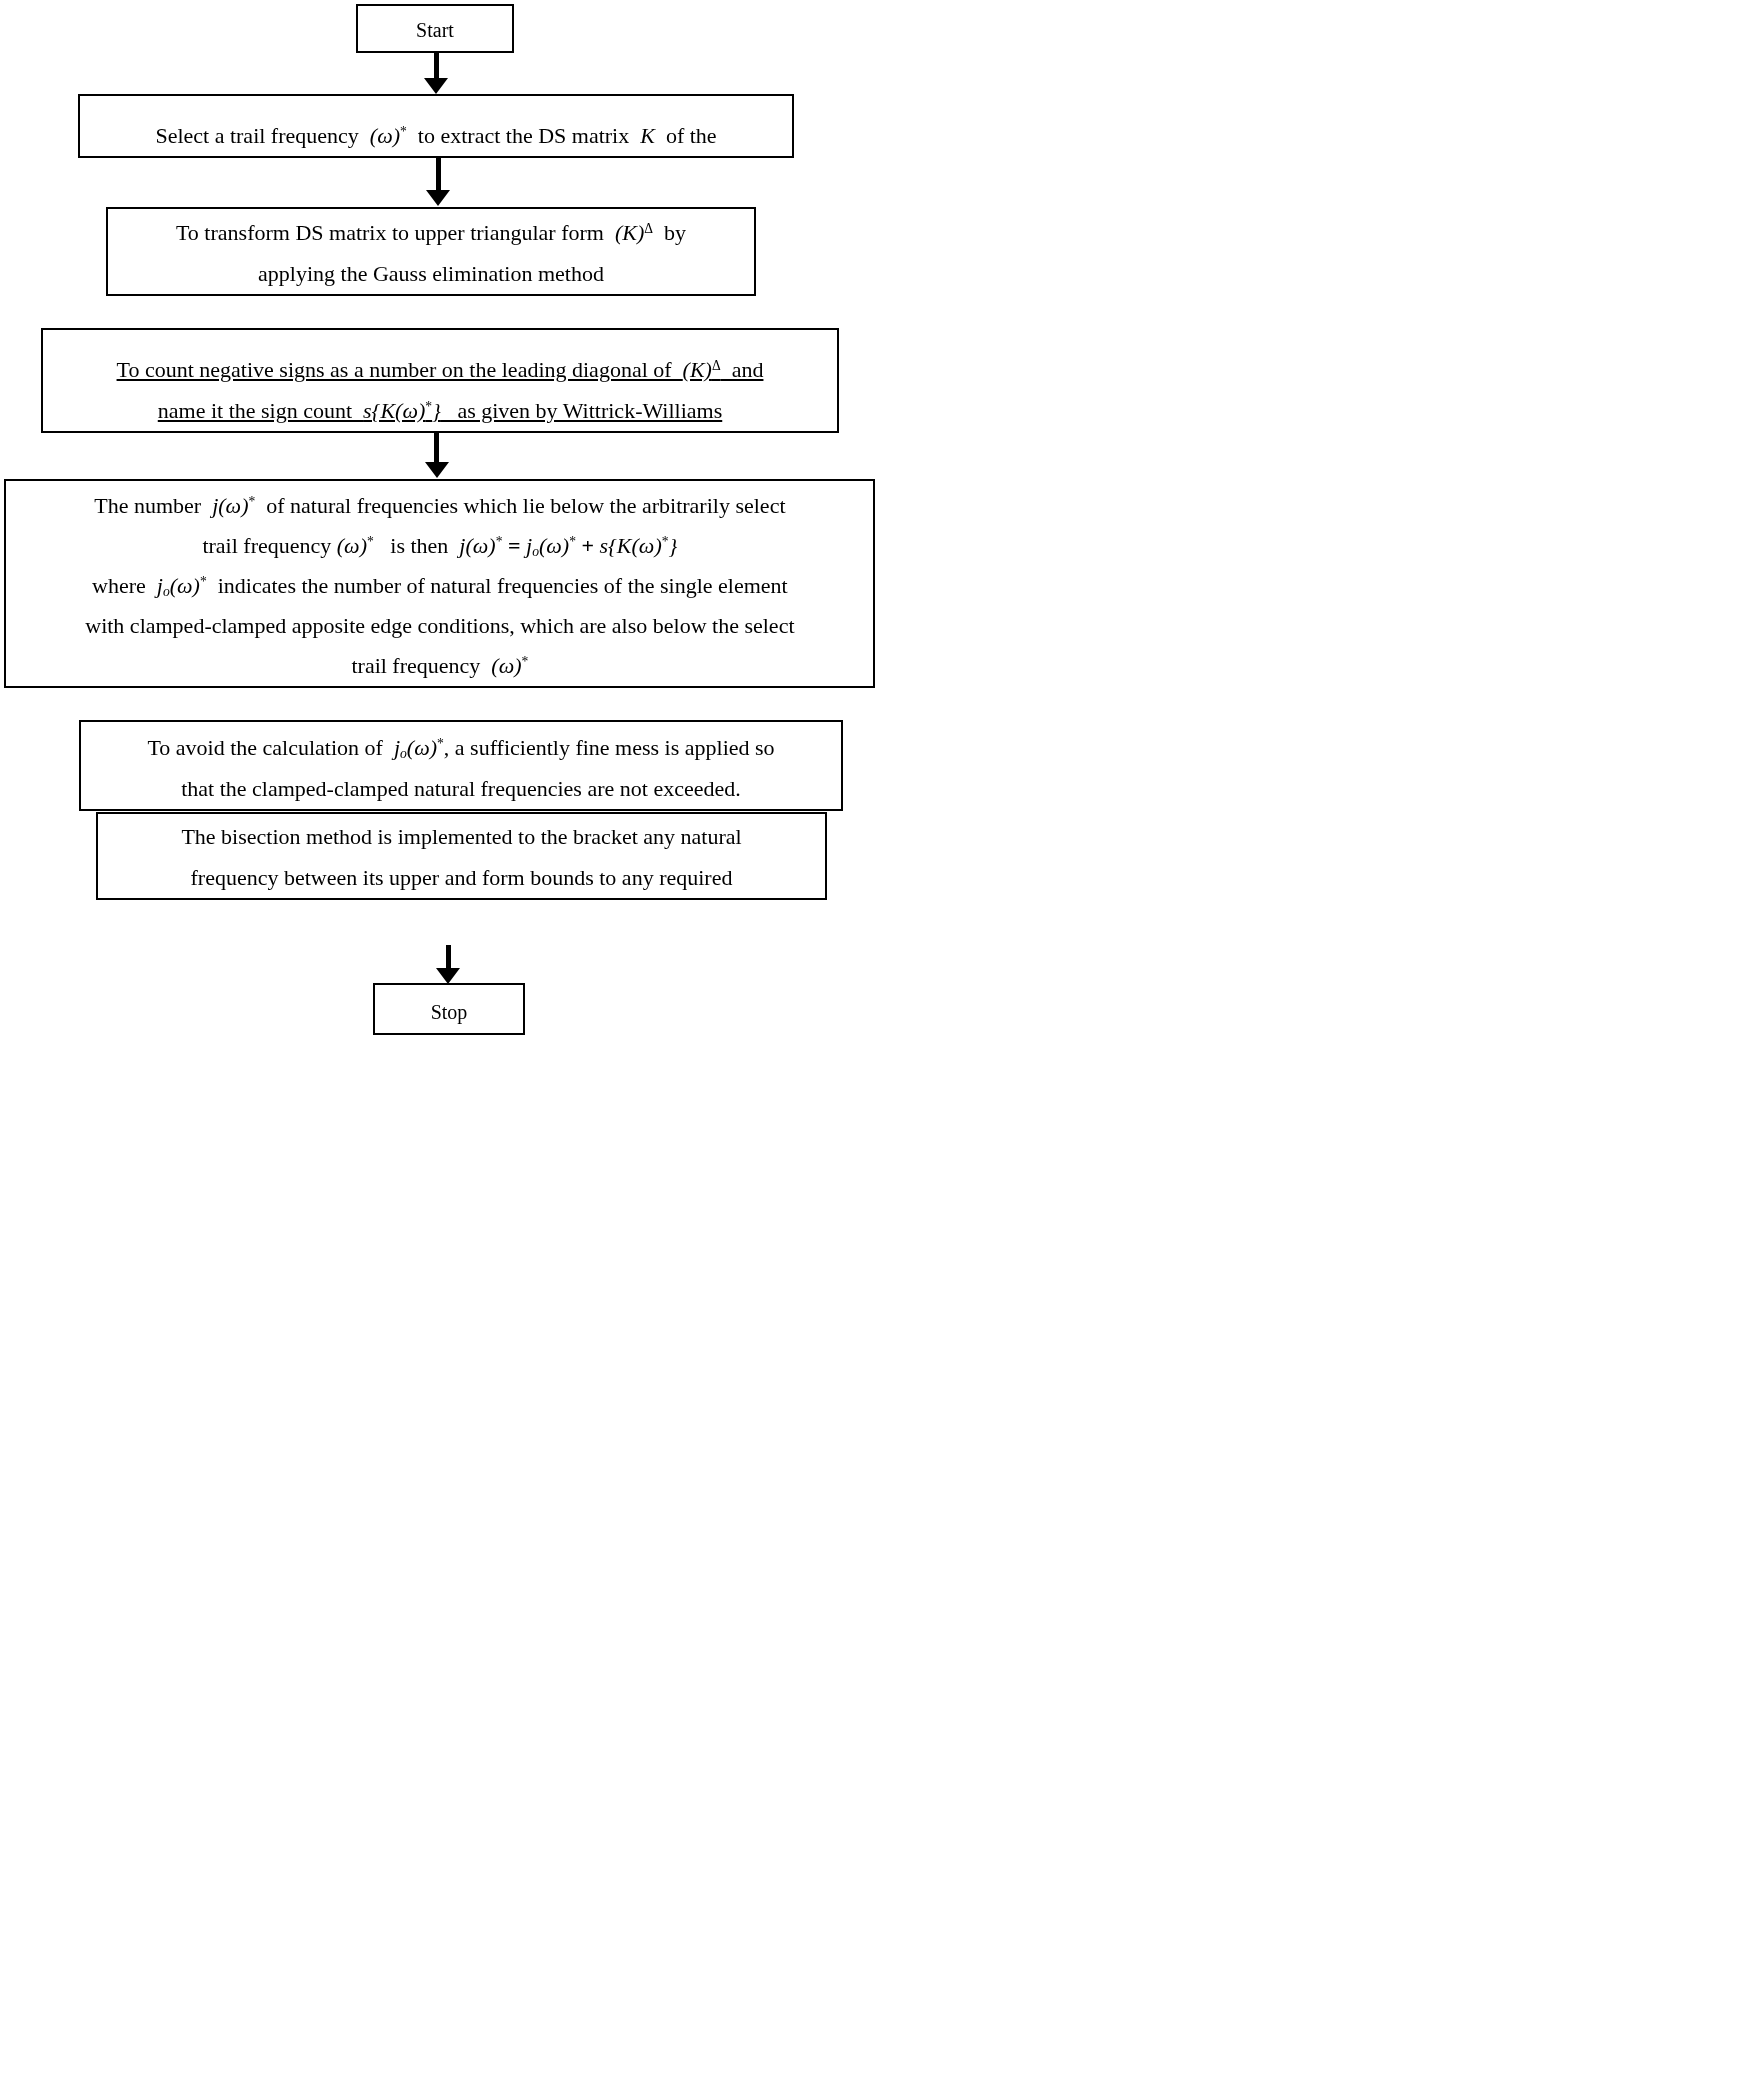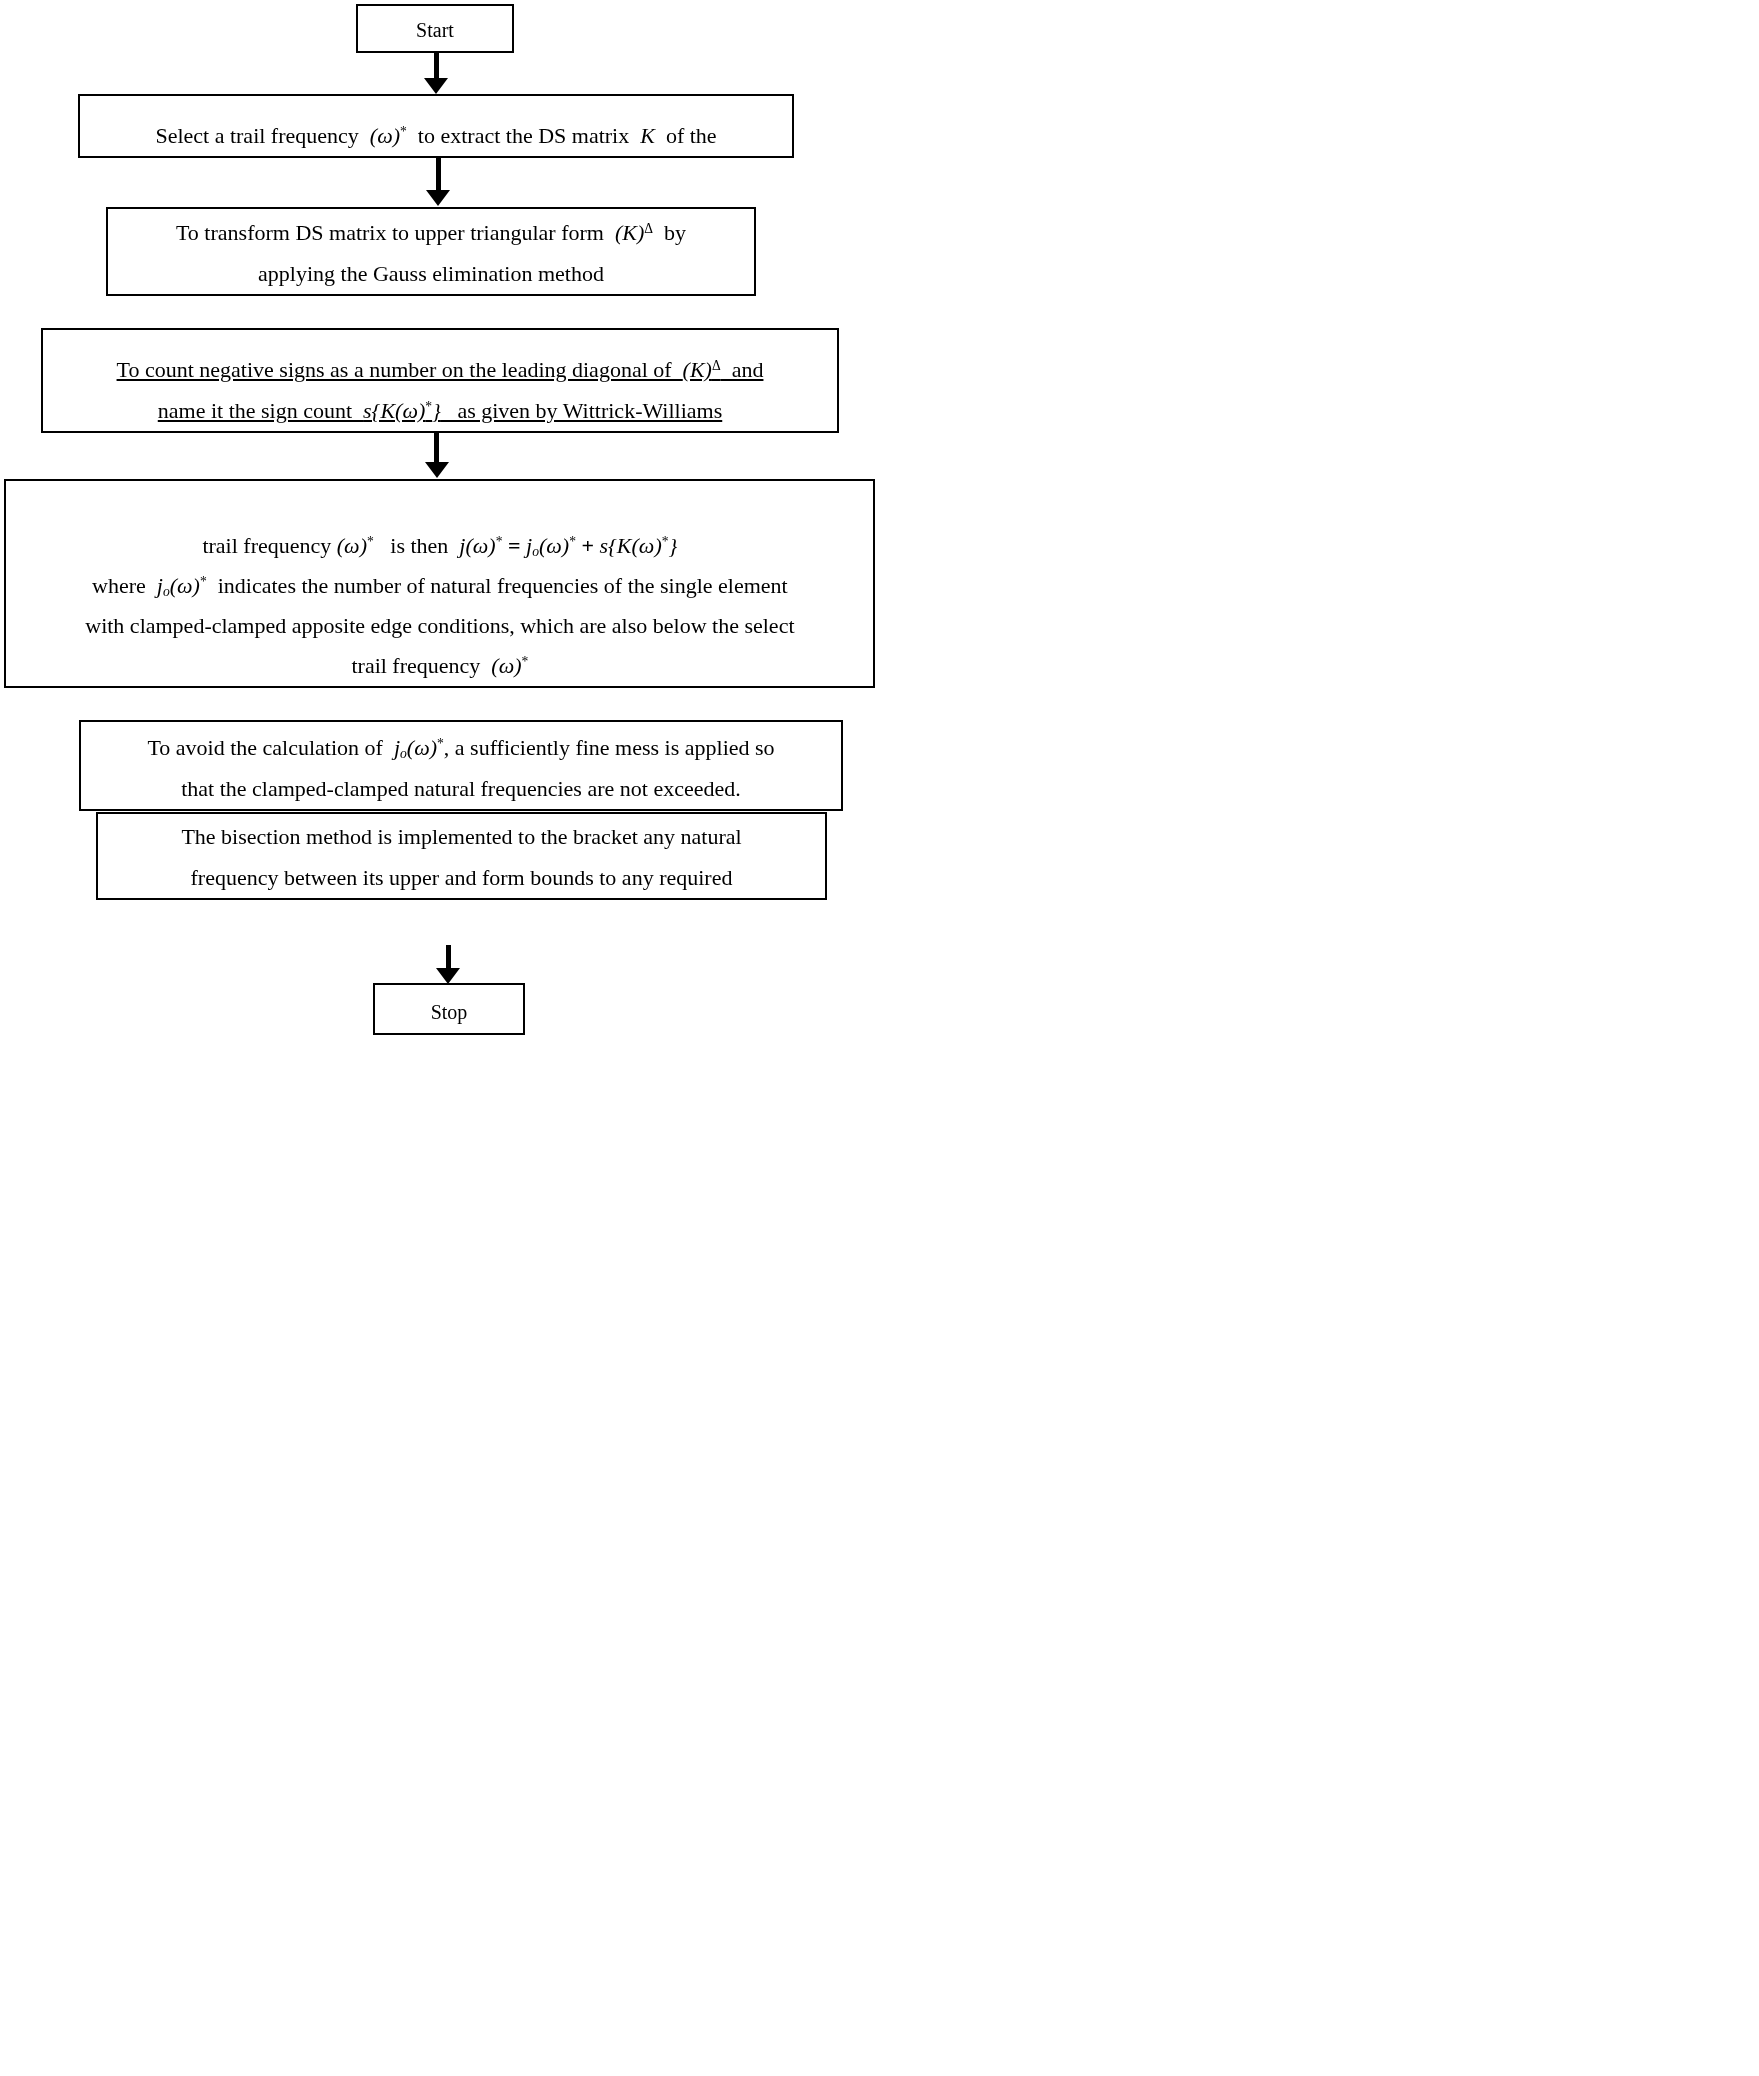--- a/index.html
+++ b/index.html
@@ -64,20 +64,21 @@
       </div>
   </div>
 
   <div class="arrow">
     <div class="shaft" style="left:434px;top:433px;height:31px;"></div>
     <div class="head" style="left:425px;top:462px;"></div>
   </div>
 
   <div class="node node-number" style="left:4.4px;top:479px;width:871px;height:209px;">
     <div>
+        <div class="line"><span>The number &nbsp;</span><span class="mi">j(ω)</span><sup>*</sup><span>&nbsp; of natural frequencies which lie below the arbitrarily select</span></div>
         <div class="line"><span>trail frequency </span><span class="mi">(ω)</span><sup>*</sup><span>&nbsp;&nbsp; is then &nbsp;</span><span class="mi">j(ω)</span><sup>*</sup><span class="b"> = </span><span class="mi">j</span><sub class="mi">o</sub><span class="mi">(ω)</span><sup>*</sup><span class="b"> + </span><span class="mi">s{K(ω)</span><sup>*</sup><span class="mi">}</span></div>
         <div class="line"><span>where &nbsp;</span><span class="mi">j</span><sub class="mi">o</sub><span class="mi">(ω)</span><sup>*</sup><span>&nbsp; indicates the number of natural frequencies of the single element</span></div>
         <div class="line"><span>with clamped-clamped apposite edge conditions, which are also below the select</span></div>
         <div class="line"><span>trail frequency &nbsp;</span><span class="mi">(ω)</span><sup>*</sup></div>
       </div>
   </div>
 
   <div class="node" style="left:79px;top:720px;width:764px;height:91px;">
     <div>
         <div class="line"><span>To avoid the calculation of &nbsp;</span><span class="mi">j</span><sub class="mi">o</sub><span class="mi">(ω)</span><sup>*</sup><span>, a sufficiently fine mess is applied so</span></div>

